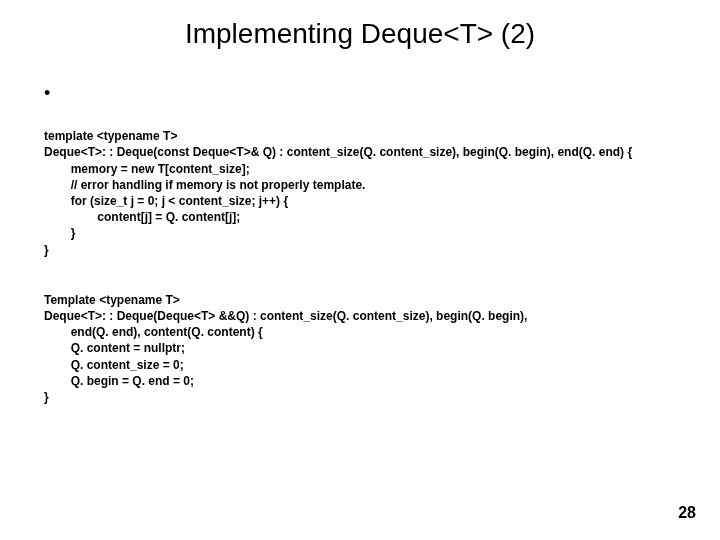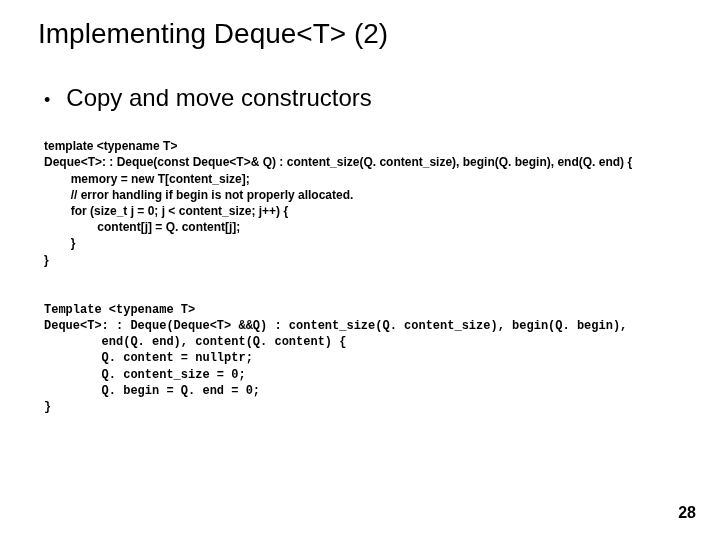--- a/index.html
+++ b/index.html
@@ -15,21 +15,21 @@
   }
   .slide {
     width: 720px;
     height: 540px;
     position: relative;
     box-sizing: border-box;
     padding: 18px 38px 0 38px;
   }
   .title {
     font-size: 28px;
-    text-align: left;
+    text-align: center;
     margin: 0 0 34px 0;
     font-weight: normal;
   }
   .bullet-row {
     display: flex;
     align-items: baseline;
     margin: 0 0 10px 6px;
   }
   .bullet-dot {
     font-size: 18px;
@@ -42,47 +42,45 @@
   .code {
     font-family: Arial, Helvetica, sans-serif;
     font-size: 12px;
     font-weight: bold;
     line-height: 1.35;
     white-space: pre;
     margin-left: 6px;
   }
   .code-block2 {
     margin-top: 18px;
-    font-family: Liberation Mono, monospace;
   }
   .page-num {
     position: absolute;
     right: 24px;
     bottom: 18px;
     font-size: 16px;
     font-weight: bold;
   }
 </style>
 </head>
 <body>
 
 <div class="slide">
 
   <h1 class="title">Implementing Deque&lt;T&gt; (2)</h1>
 
   <div class="bullet-row">
     <span class="bullet-dot">•</span>
-    <span class="bullet-text">Copy and move constructors</span>
   </div>
 
   <div class="code">
 <span>template &lt;typename T&gt;</span>
 <span>Deque&lt;T&gt;: : Deque(const Deque&lt;T&gt;&amp; Q) : content_size(Q. content_size), begin(Q. begin), end(Q. end) {</span>
 <span>        memory = new T[content_size];</span>
-<span>        // error handling if begin is not properly allocated.</span>
+<span>        // error handling if memory is not properly template.</span>
 <span>        for (size_t j = 0; j &lt; content_size; j++) {</span>
 <span>                content[j] = Q. content[j];</span>
 <span>        }</span>
 <span>}</span></div>
 
   <div class="code code-block2">
 <span>Template &lt;typename T&gt;</span>
 <span>Deque&lt;T&gt;: : Deque(Deque&lt;T&gt; &amp;&amp;Q) : content_size(Q. content_size), begin(Q. begin),</span>
 <span>        end(Q. end), content(Q. content) {</span>
 <span>        Q. content = nullptr;</span>

